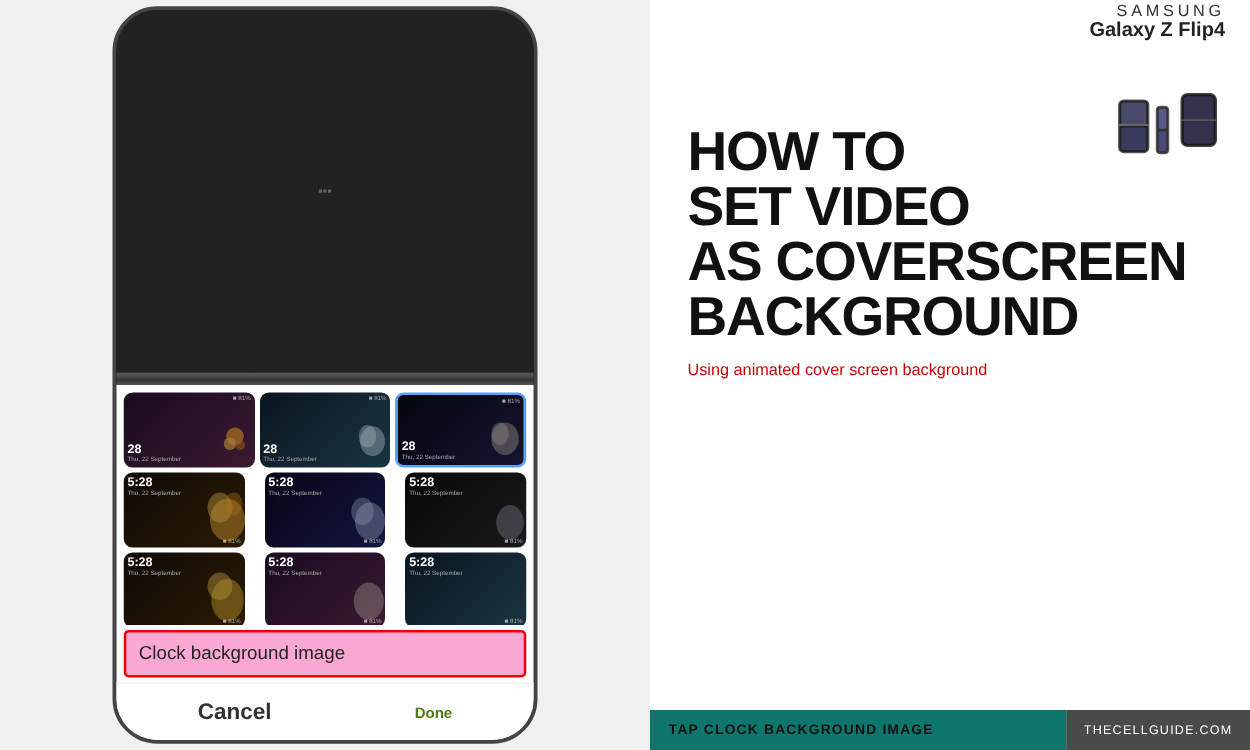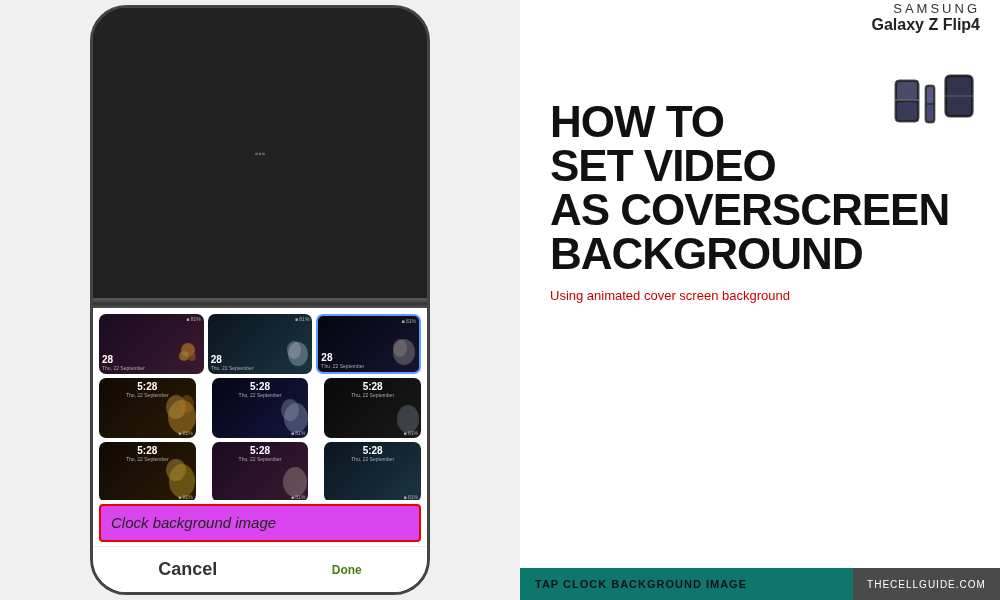--- a/index.html
+++ b/index.html
@@ -58,22 +58,21 @@
       flex: 1;
       overflow: hidden;
     }
 
     
     .clock-bg-box {
       margin: 4px 6px;
       border: 2.5px solid #e00;
       border-radius: 4px;
       padding: 8px 10px;
-      background: #d946ef;
-      font-style: italic;
+      background: #f9a8d4;
     }
 
     .clock-bg-text {
       font-size: 15px;
       color: #222;
     }
 
     
     .bottom-buttons {
       display: flex;
@@ -200,21 +199,21 @@
     }
 
     
     .phone-svg {
       width: 90px;
       height: 70px;
     }
 
     
     .row1 { display: grid; grid-template-columns: repeat(3, 1fr); gap: 4px; margin-bottom: 4px; }
-    .row2 { display: grid; grid-template-columns: repeat(3, 1fr); gap: 16px; margin-bottom: 4px; text-align: center; }
+    .row2 { display: grid; grid-template-columns: repeat(3, 1fr); gap: 16px; margin-bottom: 4px; }
 
     .th {
       height: 60px;
       border-radius: 7px;
       position: relative;
       overflow: hidden;
       background: #111;
     }
 
     .th-sel { border: 2px solid #5a9eff; }

